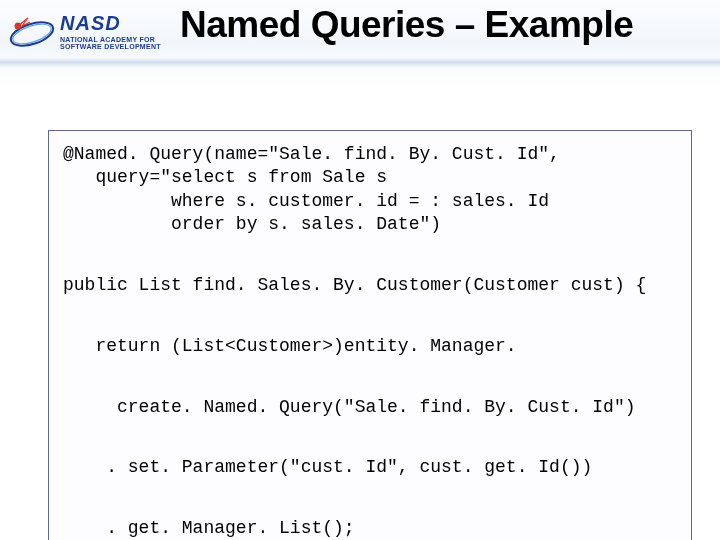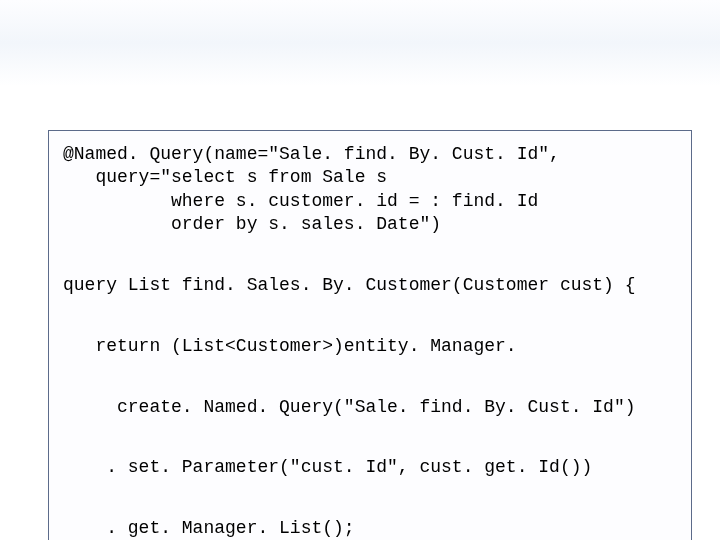--- a/index.html
+++ b/index.html
@@ -93,25 +93,42 @@
   .code-box .gap {
     display: block;
     height: 14px;
   }
 </style>
 </head>
 <body>
 
 <div class="slide">
 
+  <div class="header">
+    <div class="logo">
+      <svg class="logo-swoosh" viewBox="0 0 48 48">
+        <ellipse cx="24" cy="26" rx="22" ry="10" fill="none" stroke="#1b3d8f" stroke-width="2" transform="rotate(-18 24 26)"></ellipse>
+        <ellipse cx="24" cy="26" rx="20" ry="8" fill="none" stroke="#5fa1e6" stroke-width="1.2" transform="rotate(-18 24 26)"></ellipse>
+        <circle cx="10" cy="18" r="3.5" fill="#d43a2a"></circle>
+        <path d="M10 18 L20 10 L14 18 L22 14" fill="none" stroke="#d43a2a" stroke-width="1.2"></path>
+      </svg>
+      <div class="logo-text-main">NASD</div>
+      <div class="logo-text-sub">
+        <span>NATIONAL ACADEMY FOR</span><br>
+        <span>SOFTWARE DEVELOPMENT</span>
+      </div>
+    </div>
+    <div class="header-underline"></div>
+    <div class="title">Named Queries – Example</div>
+  </div>
 
   <div class="code-box"><span>@Named. Query(name="Sale. find. By. Cust. Id",</span>
 <span>   query="select s from Sale s</span>
-<span>          where s. customer. id = : find. Id</span>
+<span>          where s. customer. id = : sales. Id</span>
 <span>          order by s. sales. Date")</span><span class="gap"></span>
-<span>query List find. Sales. By. Customer(Customer cust) {</span><span class="gap"></span>
+<span>public List find. Sales. By. Customer(Customer cust) {</span><span class="gap"></span>
 <span>   return (List&lt;Customer&gt;)entity. Manager.</span><span class="gap"></span>
 <span>     create. Named. Query("Sale. find. By. Cust. Id")</span><span class="gap"></span>
 <span>    . set. Parameter("cust. Id", cust. get. Id())</span><span class="gap"></span>
 <span>    . get. Manager. List();</span>
 </div>
 
 </div>
 
 </body></html>

